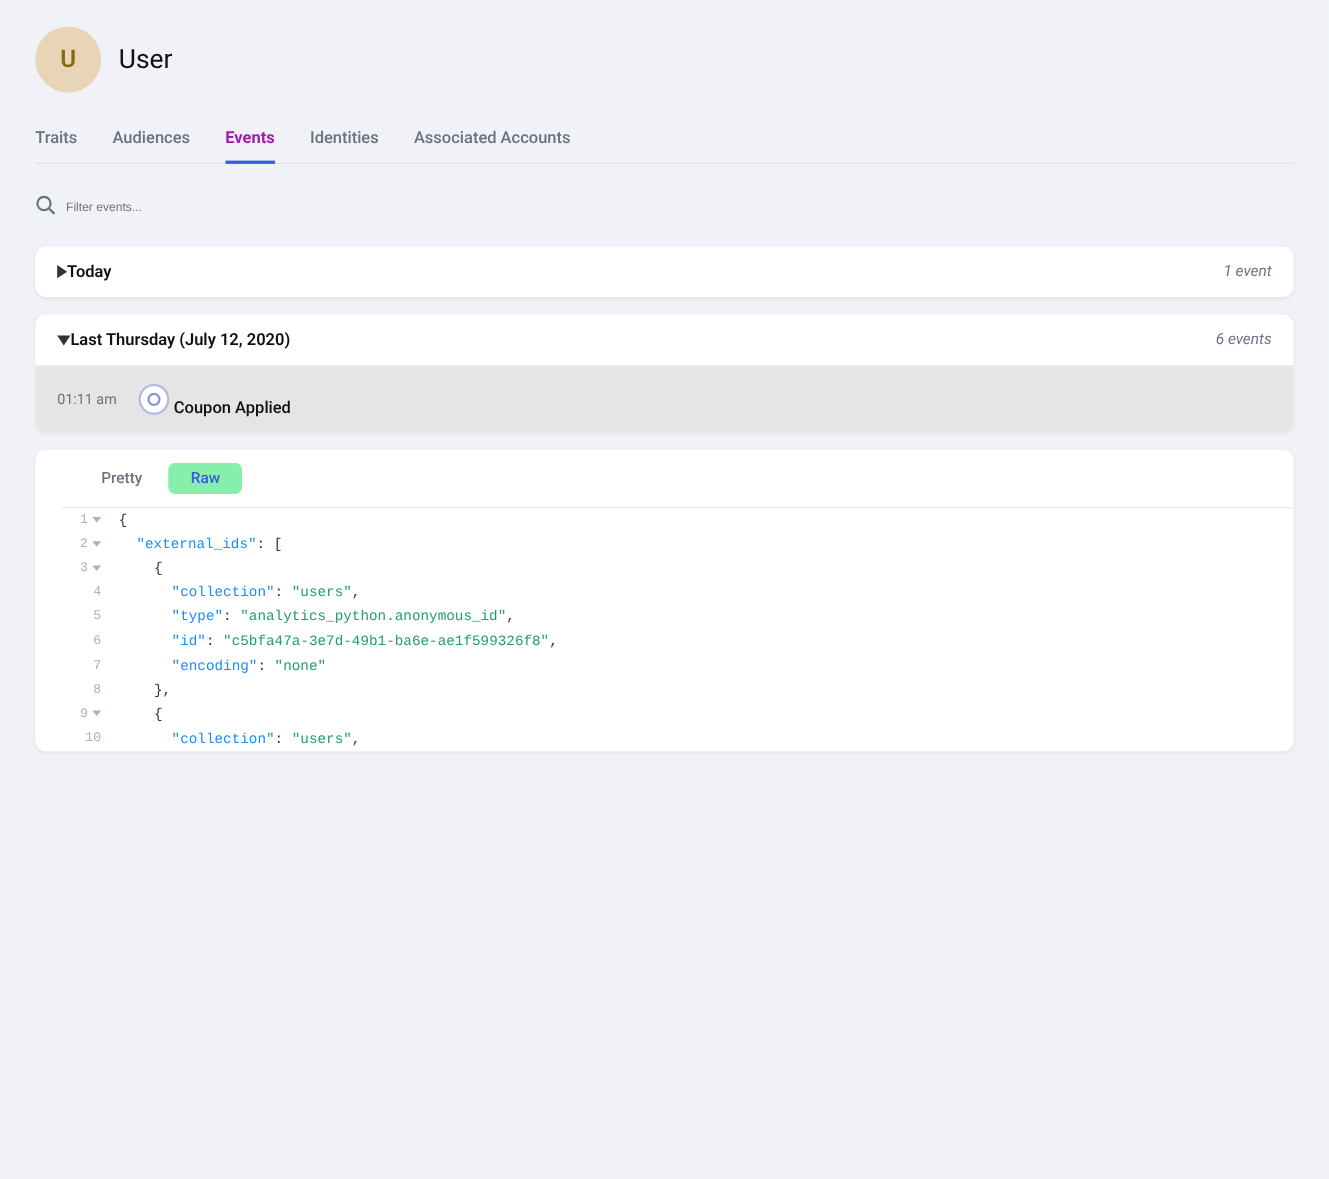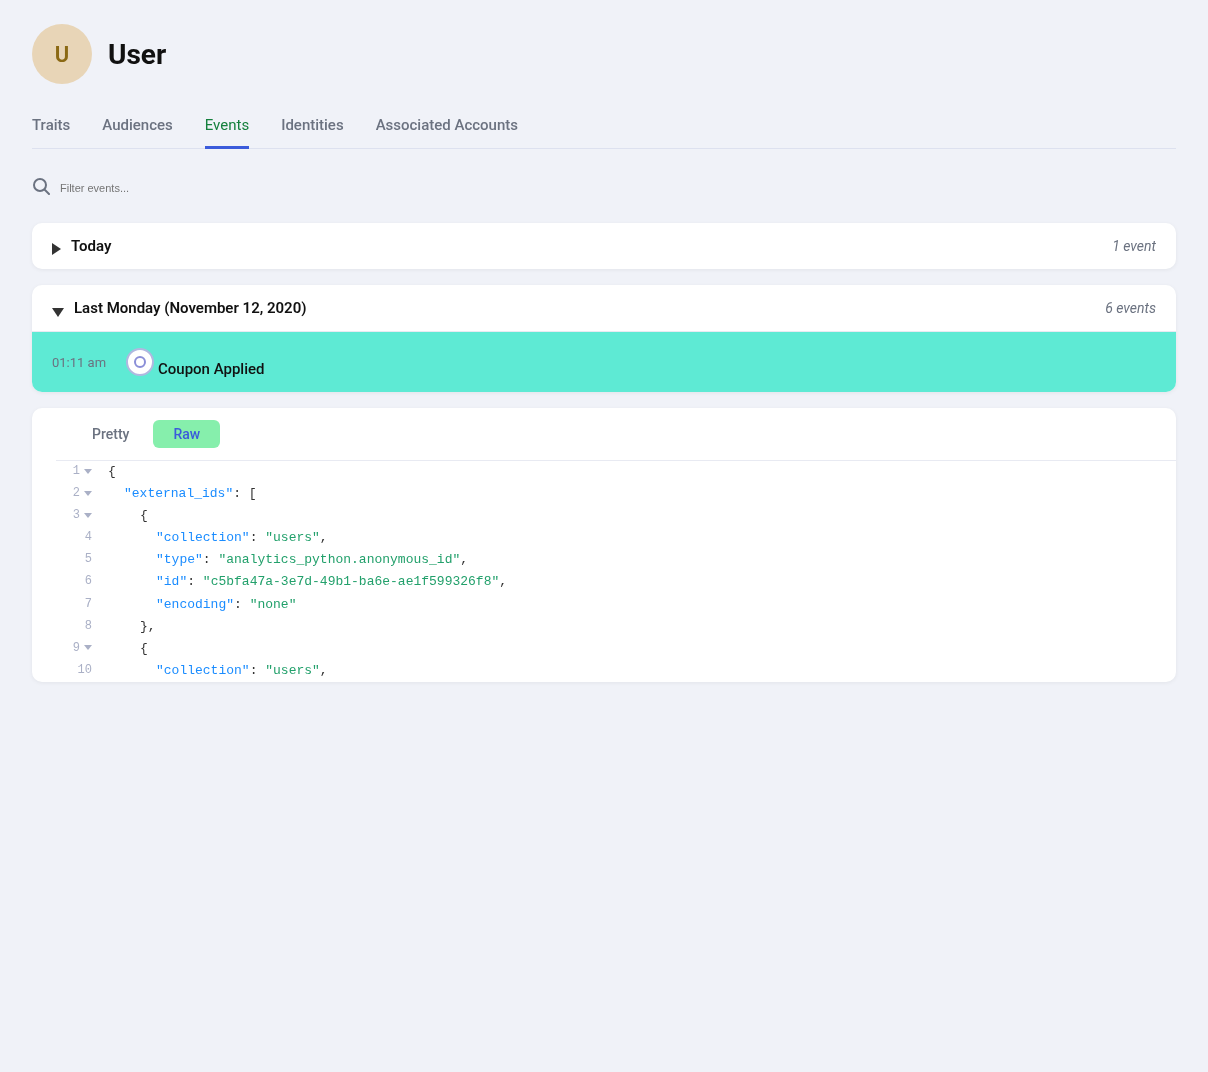--- a/index.html
+++ b/index.html
@@ -28,44 +28,44 @@
       border-radius: 50%;
       background: #e8d5b7;
       display: flex;
       align-items: center;
       justify-content: center;
       font-size: 22px;
       font-weight: 600;
       color: #8b6914;
     }
     .header-title {
-      font-size: 28px;
-      font-weight: 700;
+      font-size: 24px;
+      font-weight: 400;
       color: #111;
     }
     
     .tabs {
       display: flex;
       gap: 32px;
       border-bottom: 1px solid #dde1ef;
       margin-bottom: 24px;
     }
     .tab {
       padding: 8px 0 12px;
       font-size: 15px;
       cursor: pointer;
       color: #6b7280;
       border-bottom: 3px solid transparent;
       margin-bottom: -1px;
       font-weight: 500;
     }
     .tab.active {
-      color: #15803d;
+      color: #a21caf;
       border-bottom: 3px solid #3b5bdb;
-      font-weight: 400;
+      font-weight: 700;
     }
     
     .search-container {
       display: flex;
       align-items: center;
       gap: 10px;
       margin-bottom: 20px;
       padding: 4px 0;
     }
     .search-icon-wrap {
@@ -90,22 +90,21 @@
     }
     .section-header {
       display: flex;
       align-items: center;
       justify-content: space-between;
       padding: 14px 20px;
       cursor: pointer;
     }
     .section-header-left {
       display: flex;
-      align-items: flex-end;
-      gap: 10px;
+      align-items: center;
     }
     .triangle-right {
       width: 0;
       height: 0;
       border-top: 6px solid transparent;
       border-bottom: 6px solid transparent;
       border-left: 9px solid #333;
     }
     .triangle-down {
       width: 0;
@@ -123,21 +122,21 @@
       font-size: 14px;
       color: #6b7280;
       font-style: italic;
     }
     
     .event-row {
       display: flex;
       align-items: center;
       gap: 4px;
       padding: 14px 20px;
-      background: #5eead4;
+      background: #e5e5e5;
       border-top: 1px solid #e8eaf2;
     }
     .event-time {
       font-size: 13px;
       color: #6b7280;
       min-width: 70px;
     }
     .event-icon {
       width: 28px;
       height: 28px;
@@ -266,21 +265,21 @@
         <span class="section-title">Today</span>
       </div>
       <span class="section-count">1 event</span>
     </div>
   </div>
 
   <div class="section-card">
     <div class="section-header">
       <div class="section-header-left">
         <div class="triangle-down"></div>
-        <span class="section-title">Last Monday (November 12, 2020)</span>
+        <span class="section-title">Last Thursday (July 12, 2020)</span>
       </div>
       <span class="section-count">6 events</span>
     </div>
 
     <div class="event-row">
       <span class="event-time">01:11 am</span>
       <div class="event-icon">
         <div class="event-icon-inner"></div>
       </div>
       <span class="event-name">Coupon Applied</span>

